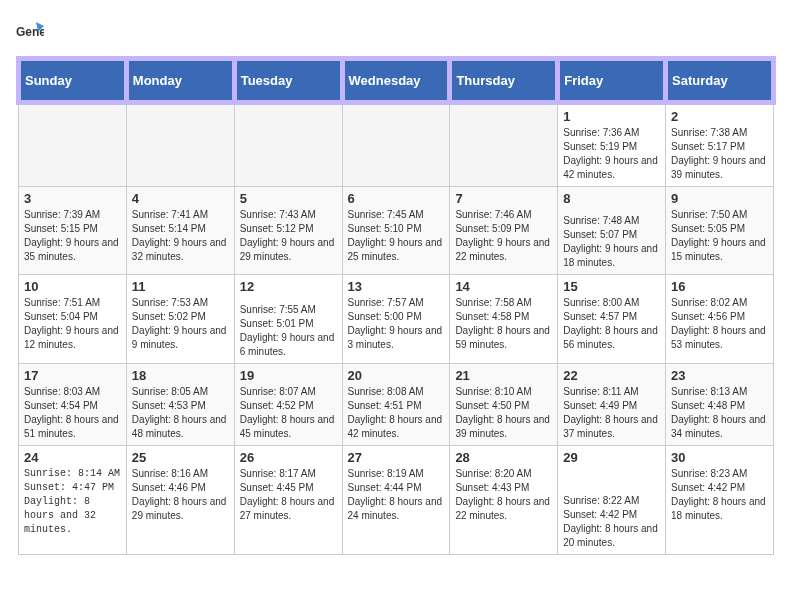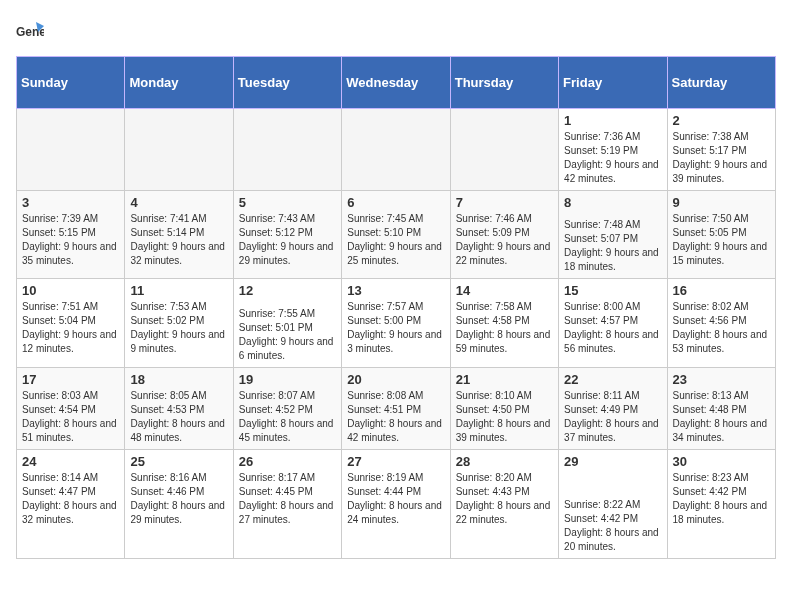--- a/index.html
+++ b/index.html
@@ -40,23 +40,23 @@
     .calendar-table {
       width: 100%;
       border-collapse: collapse;
       table-layout: fixed;
     }
     .calendar-table thead tr th {
       background-color: #3a6ab5;
       color: #fff;
       font-size: 13px;
       font-weight: bold;
-      padding: 18px 4px;
+      padding: 12px 4px;
       text-align: left;
-      border: 1px solid #c4b5fd;
+      border: 5px solid #c4b5fd;
     }
     .calendar-table tbody tr td {
       border: 1px solid #ccc;
       vertical-align: top;
       padding: 4px 5px;
       font-size: 11px;
       height: 80px;
       background: #fff;
     }
     .calendar-table tbody tr:nth-child(even) td {
@@ -258,21 +258,21 @@
         <td>
           <span class="day-number">23</span>
           <div class="day-info" style="white-space: pre-line;">Sunrise: 8:13 AM
 Sunset: 4:48 PM
 Daylight: 8 hours and 34 minutes.</div>
         </td>
       </tr>
       <tr>
         <td>
           <span class="day-number">24</span>
-          <div class="day-info" style="white-space: pre-line;">Sunrise: 8:14 AM
+          <div class="day-info" style="white-space: pre-line; font-family: Liberation Mono, monospace;">Sunrise: 8:14 AM
 Sunset: 4:47 PM
 Daylight: 8 hours and 32 minutes.</div>
         </td>
         <td>
           <span class="day-number">25</span>
           <div class="day-info" style="white-space: pre-line;">Sunrise: 8:16 AM
 Sunset: 4:46 PM
 Daylight: 8 hours and 29 minutes.</div>
         </td>
         <td>

